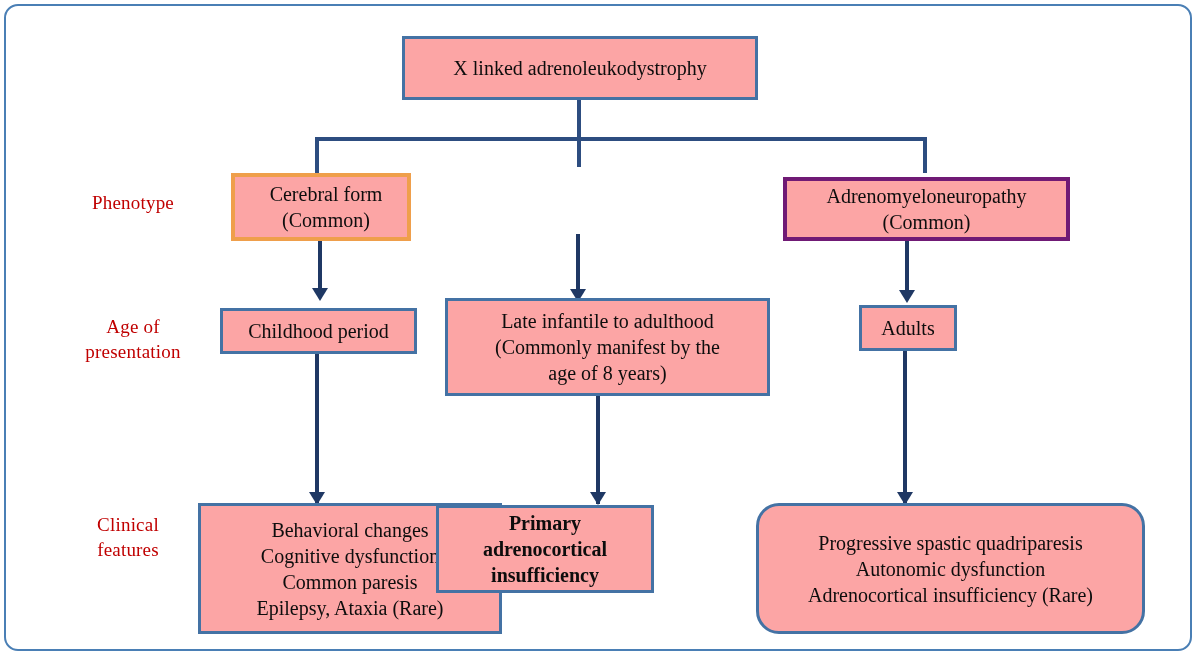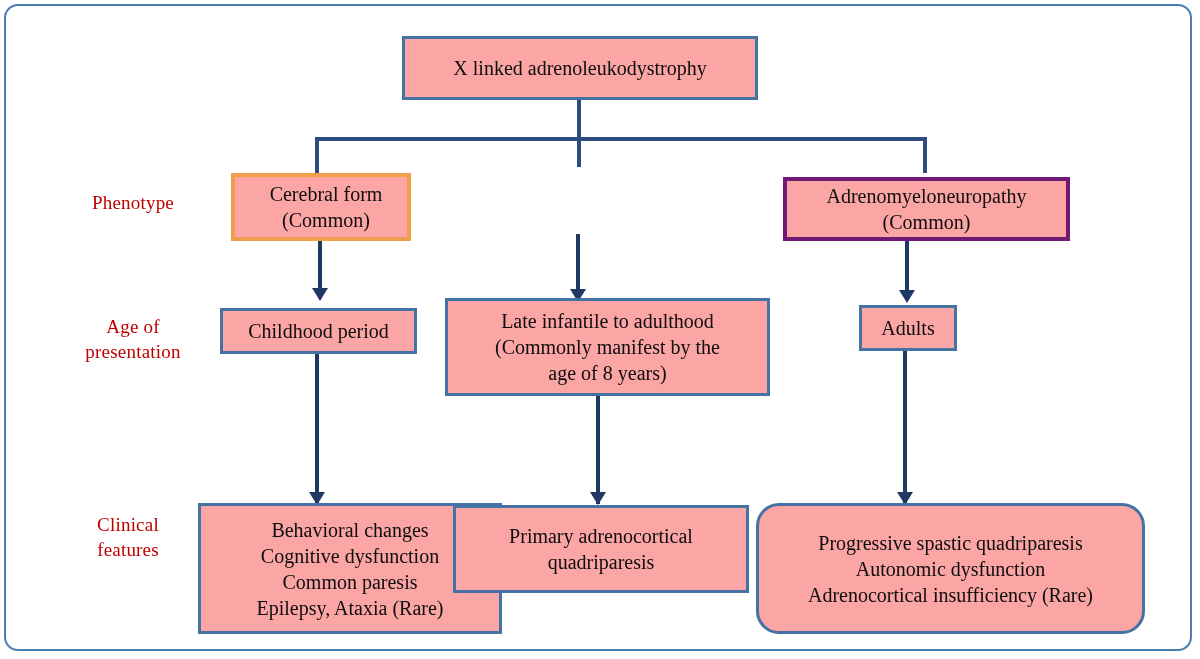--- a/index.html
+++ b/index.html
@@ -160,24 +160,24 @@
 
   <div class="node b-blue" style="left:183px; top:503px; width:304px; height:131px;margin-left:15px;">
     <span class="txt">
       <span>Behavioral changes</span><br>
       <span>Cognitive dysfunction</span><br>
       <span>Common paresis</span><br>
       <span>Epilepsy, Ataxia (Rare)</span>
     </span>
   </div>
 
-  <div class="node b-blue" style="left:453px; top:505px; width:296px; height:88px;">
+  <div class="node b-blue" style="left:436px; top:505px; width:218px; height:88px;font-weight:bold;">
     <span class="txt">
       <span>Primary adrenocortical</span><br>
-      <span>quadriparesis</span>
+      <span>insufficiency</span>
     </span>
   </div>
 
   <div class="node b-blue" style="left:756px; top:503px; width:389px; height:131px;border-radius:23px;">
     <span class="txt">
       <span>Progressive spastic quadriparesis</span><br>
       <span>Autonomic dysfunction</span><br>
       <span>Adrenocortical insufficiency (Rare)</span>
     </span>
   </div>

